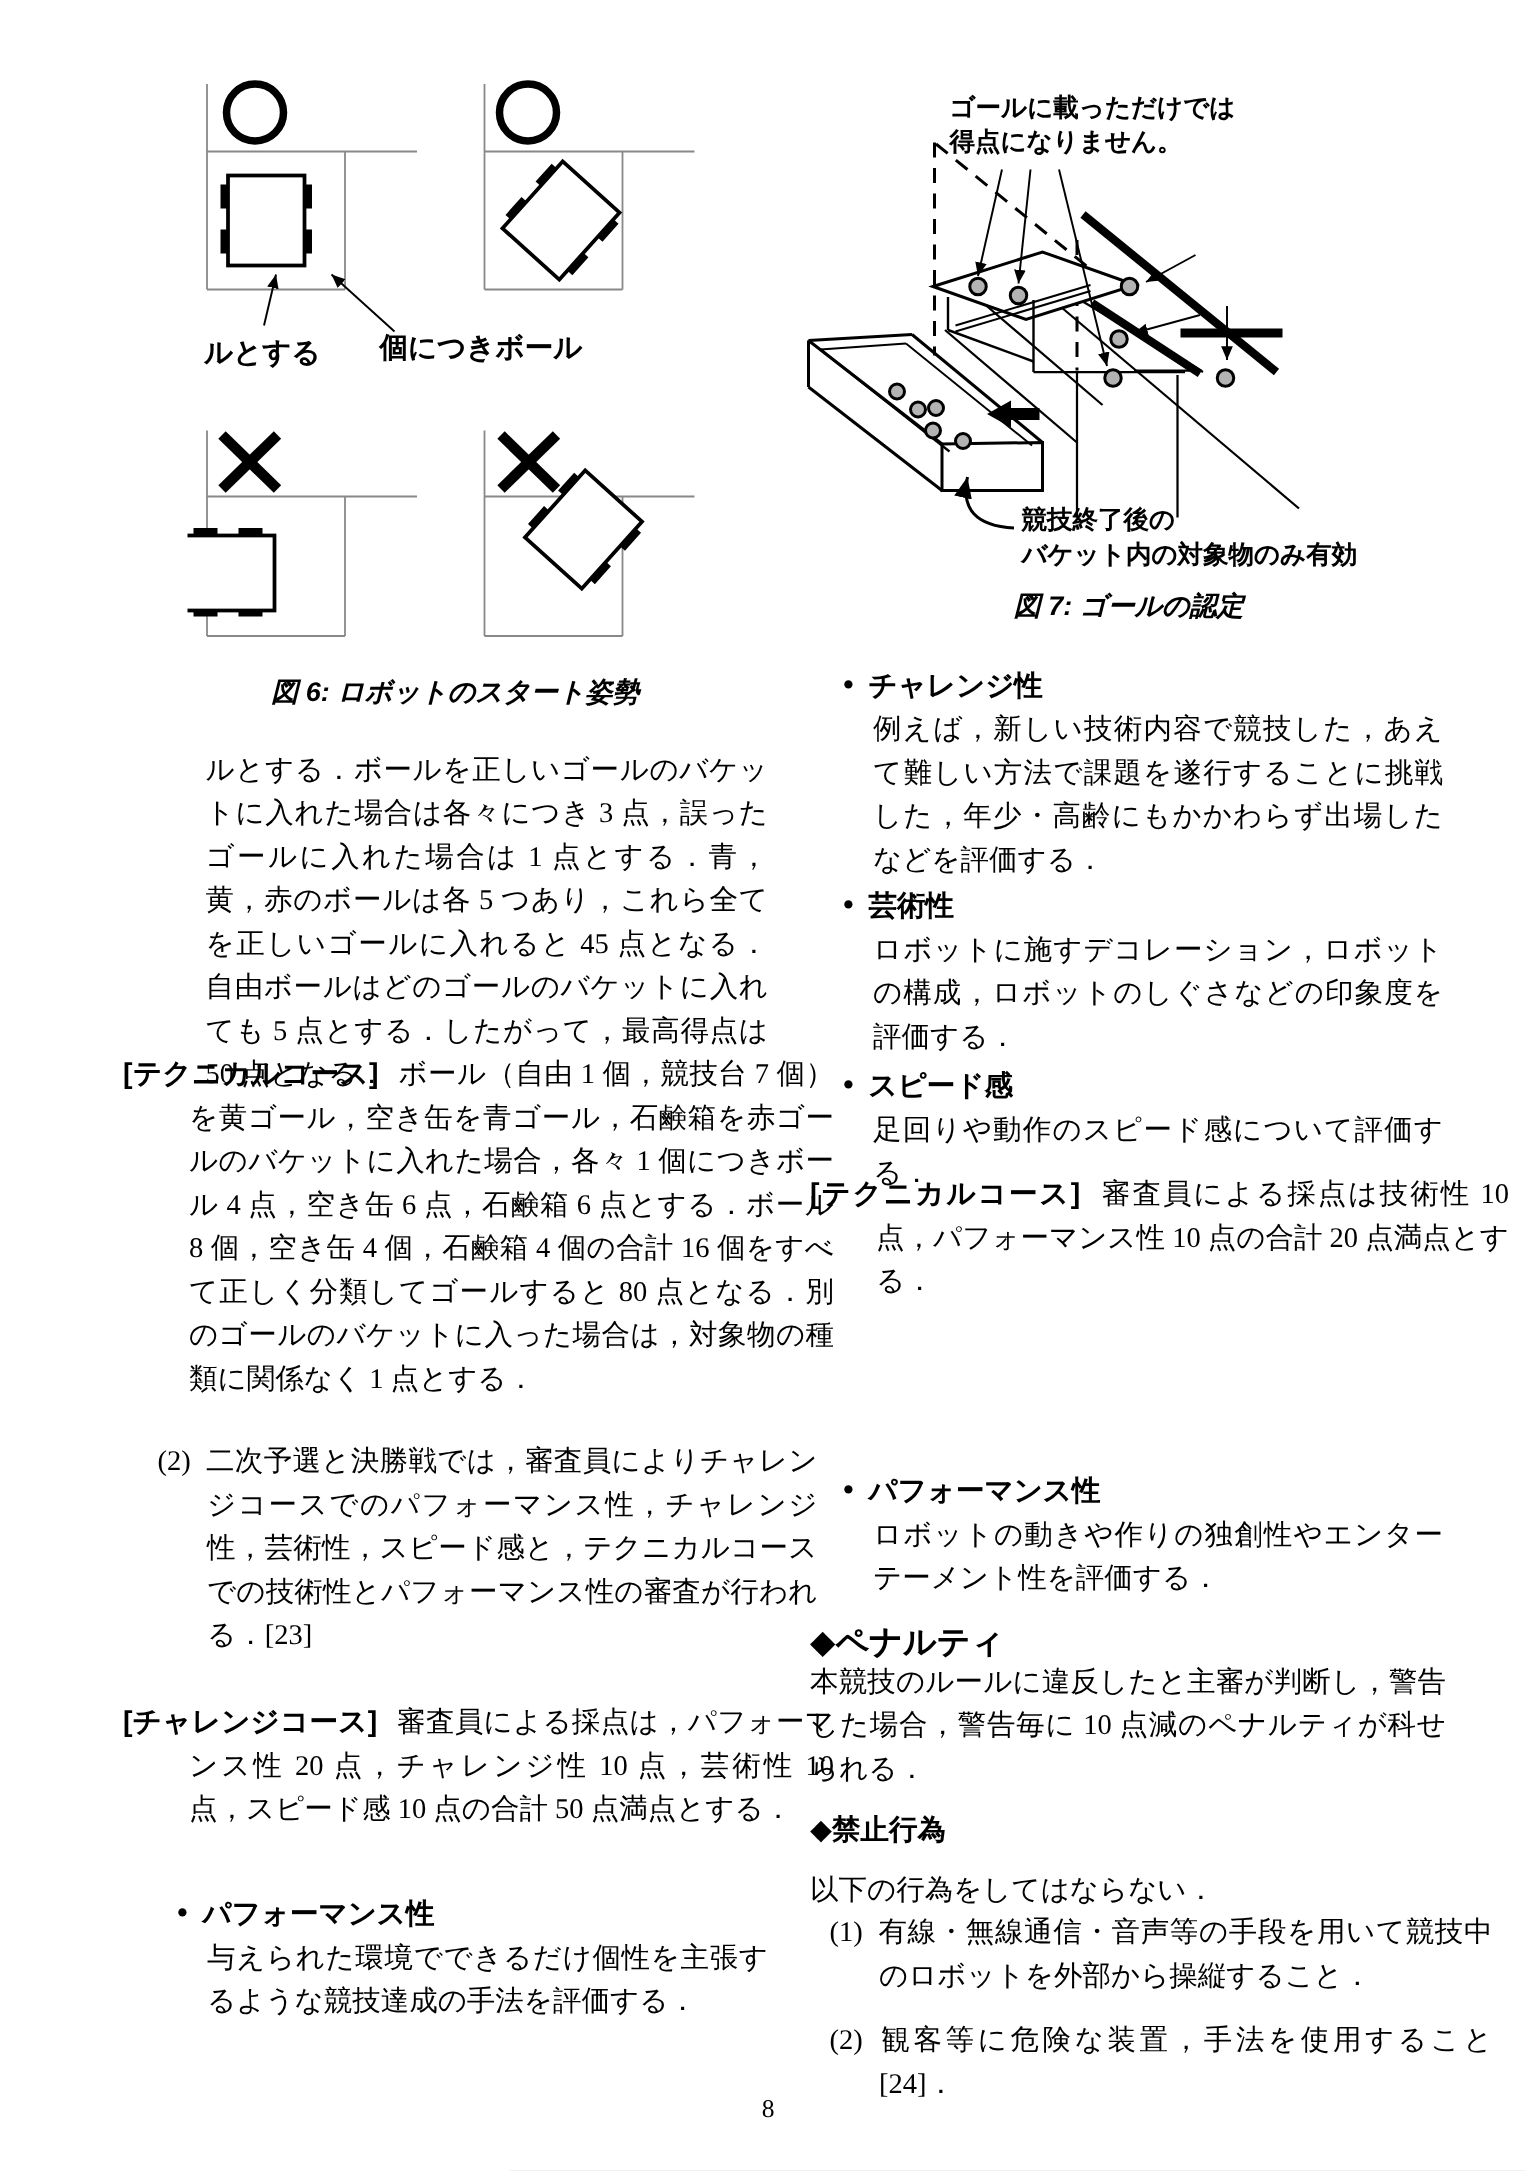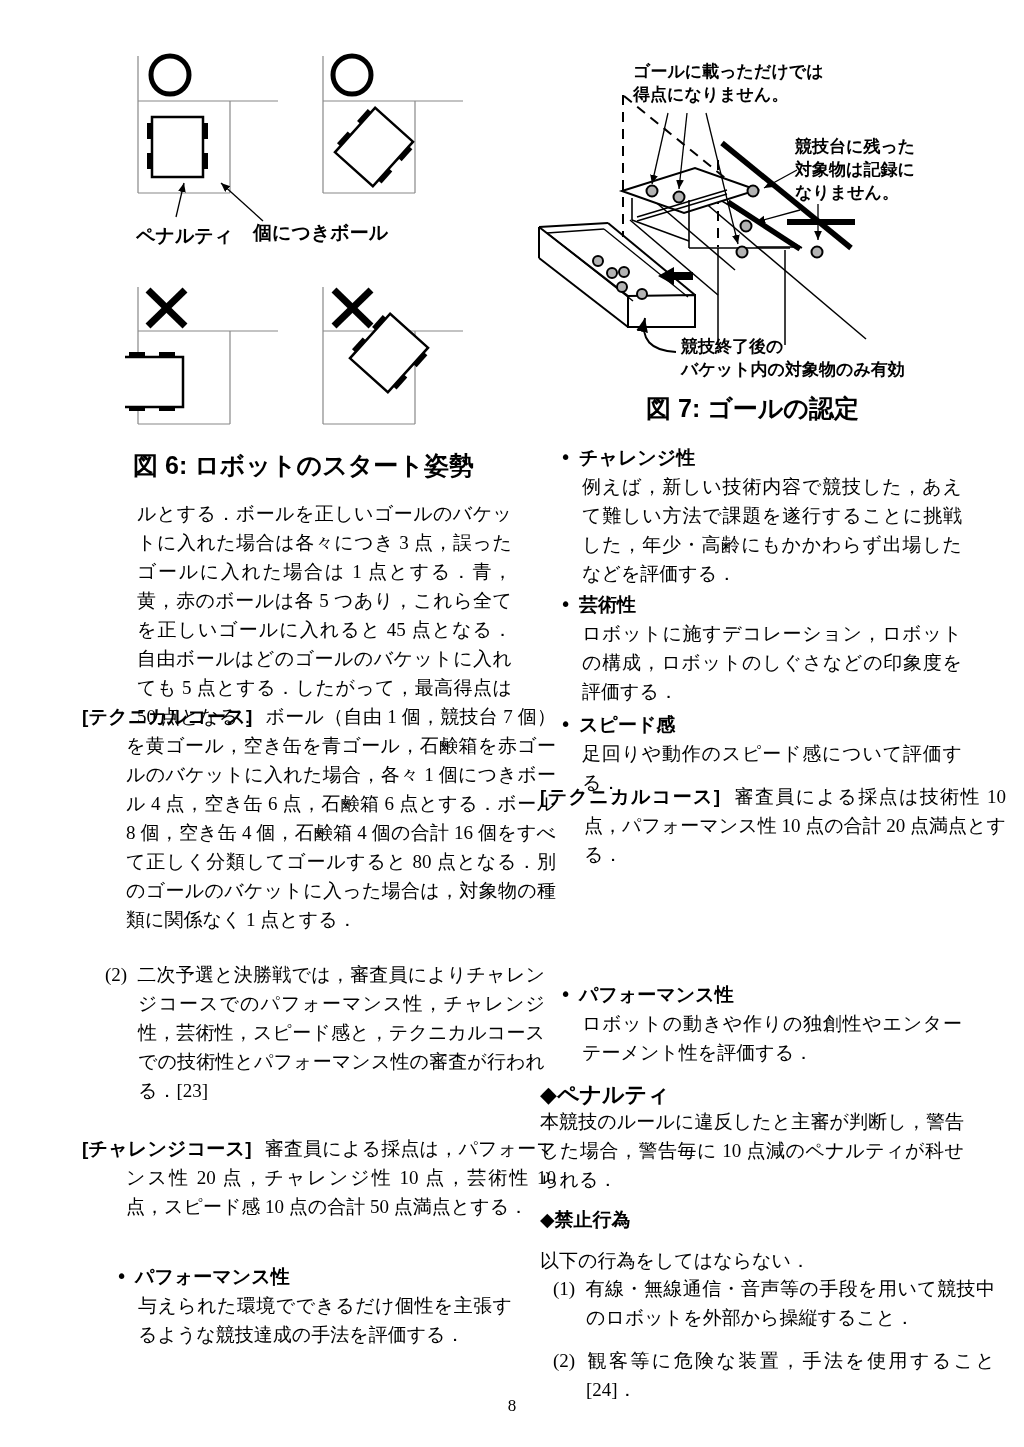--- a/index.html
+++ b/index.html
@@ -12,21 +12,21 @@
   .body-text{font-size:19px;line-height:29px;text-align:justify;text-justify:inter-ideograph;}
   .gothic{font-family:"Liberation Sans","DejaVu Sans",sans-serif;font-weight:bold;}
   .desc-item{padding-left:44px;text-indent:-44px;}
   .desc-item .lbl{margin-right:13px;}
   .num-item{padding-left:33px;text-indent:-33px;}
   .num-item .num{margin-right:10px;}
   .bullet-head{font-size:19px;line-height:29px;}
   .bullet-head .dot{display:inline-block;width:19px;font-family:"DejaVu Sans",sans-serif;}
   .bullet-body{margin-left:22px;}
   .fig-label{font-size:19px;line-height:24px;}
-  .fig-caption{font-size:25px;text-align:center;}
+  .fig-caption{font-size:18px;text-align:center;font-style:italic;}
   .ann{font-size:17px;line-height:23px;white-space:pre-line;}
   .page-number{font-size:17px;text-align:center;width:1024px;}
   svg{display:block;}
 </style>
 </head>
 <body>
 
 <div class="page">
 
   <svg class="abs" style="left:125px;top:45px;" width="350" height="392" viewBox="125 45 350 392">
@@ -101,21 +101,21 @@
     </g>
     <g transform="translate(389,353) rotate(42)">
       <rect x="-30" y="-24" width="9" height="16" fill="#000"></rect>
         <rect x="-30" y="6" width="9" height="16" fill="#000"></rect>
       <rect x="21" y="-24" width="9" height="16" fill="#000"></rect>
         <rect x="21" y="6" width="9" height="16" fill="#000"></rect>
       <rect x="-25.5" y="-30" width="51" height="60" fill="#fff" stroke="#000" stroke-width="2.5"></rect>
     </g>
   </svg>
 
-  <div class="abs gothic fig-label" style="left:136px;top:224px;">ペナルティ</div>
+  <div class="abs gothic fig-label" style="left:136px;top:224px;">ルとする</div>
   <div class="abs gothic fig-label" style="left:253px;top:221px;">個につきボール</div>
   <div class="abs gothic fig-caption" style="left:95px;top:449px;width:417px;">図 6: ロボットのスタート姿勢</div>
 
   <svg class="abs" style="left:535px;top:45px;" width="440" height="345" viewBox="535 45 440 345">
     <defs>
       <marker id="ah7" markerWidth="9" markerHeight="9" refX="7" refY="3" orient="auto">
         <path d="M0,0 L7,3 L0,6 z" fill="#000"></path>
       </marker>
     </defs>
 
@@ -187,23 +187,20 @@
       <line x1="706" y1="113" x2="738" y2="244" marker-end="url(#ah7)"></line>
       <line x1="797" y1="170" x2="764" y2="188" marker-end="url(#ah7)"></line>
       <line x1="800" y1="210" x2="756" y2="222" marker-end="url(#ah7)"></line>
       <line x1="818" y1="204" x2="818" y2="240" marker-end="url(#ah7)"></line>
       <path d="M676,352 Q638,350 645,318" stroke-width="2" marker-end="url(#ah7)"></path>
     </g>
   </svg>
 
   <div class="abs gothic ann" style="left:633px;top:60px;">ゴールに載っただけでは
 得点になりません。</div>
-  <div class="abs gothic ann" style="left:795px;top:135px;">競技台に残った
-対象物は記録に
-なりません。</div>
   <div class="abs gothic ann" style="left:681px;top:335px;">競技終了後の
 バケット内の対象物のみ有効</div>
   <div class="abs gothic fig-caption" style="left:540px;top:392px;width:425px;">図 7: ゴールの認定</div>
 
   <div class="abs body-text" style="left:137px;top:499px;width:375px;">ルとする．ボールを正しいゴールのバケットに入れた場合は各々につき 3 点，誤ったゴールに入れた場合は 1 点とする．青，黄，赤のボールは各 5 つあり，これら全てを正しいゴールに入れると 45 点となる．自由ボールはどのゴールのバケットに入れても 5 点とする．したがって，最高得点は 50 点となる．</div>
 
   <div class="abs body-text desc-item" style="left:82px;top:702px;width:430px;">
     <span class="gothic lbl">[テクニカルコース]</span><span>ボール（自由 1 個，競技台 7 個）を黄ゴール，空き缶を青ゴール，石鹸箱を赤ゴールのバケットに入れた場合，各々 1 個につきボール 4 点，空き缶 6 点，石鹸箱 6 点とする．ボール 8 個，空き缶 4 個，石鹸箱 4 個の合計 16 個をすべて正しく分類してゴールすると 80 点となる．別のゴールのバケットに入った場合は，対象物の種類に関係なく 1 点とする．</span>
   </div>
 

